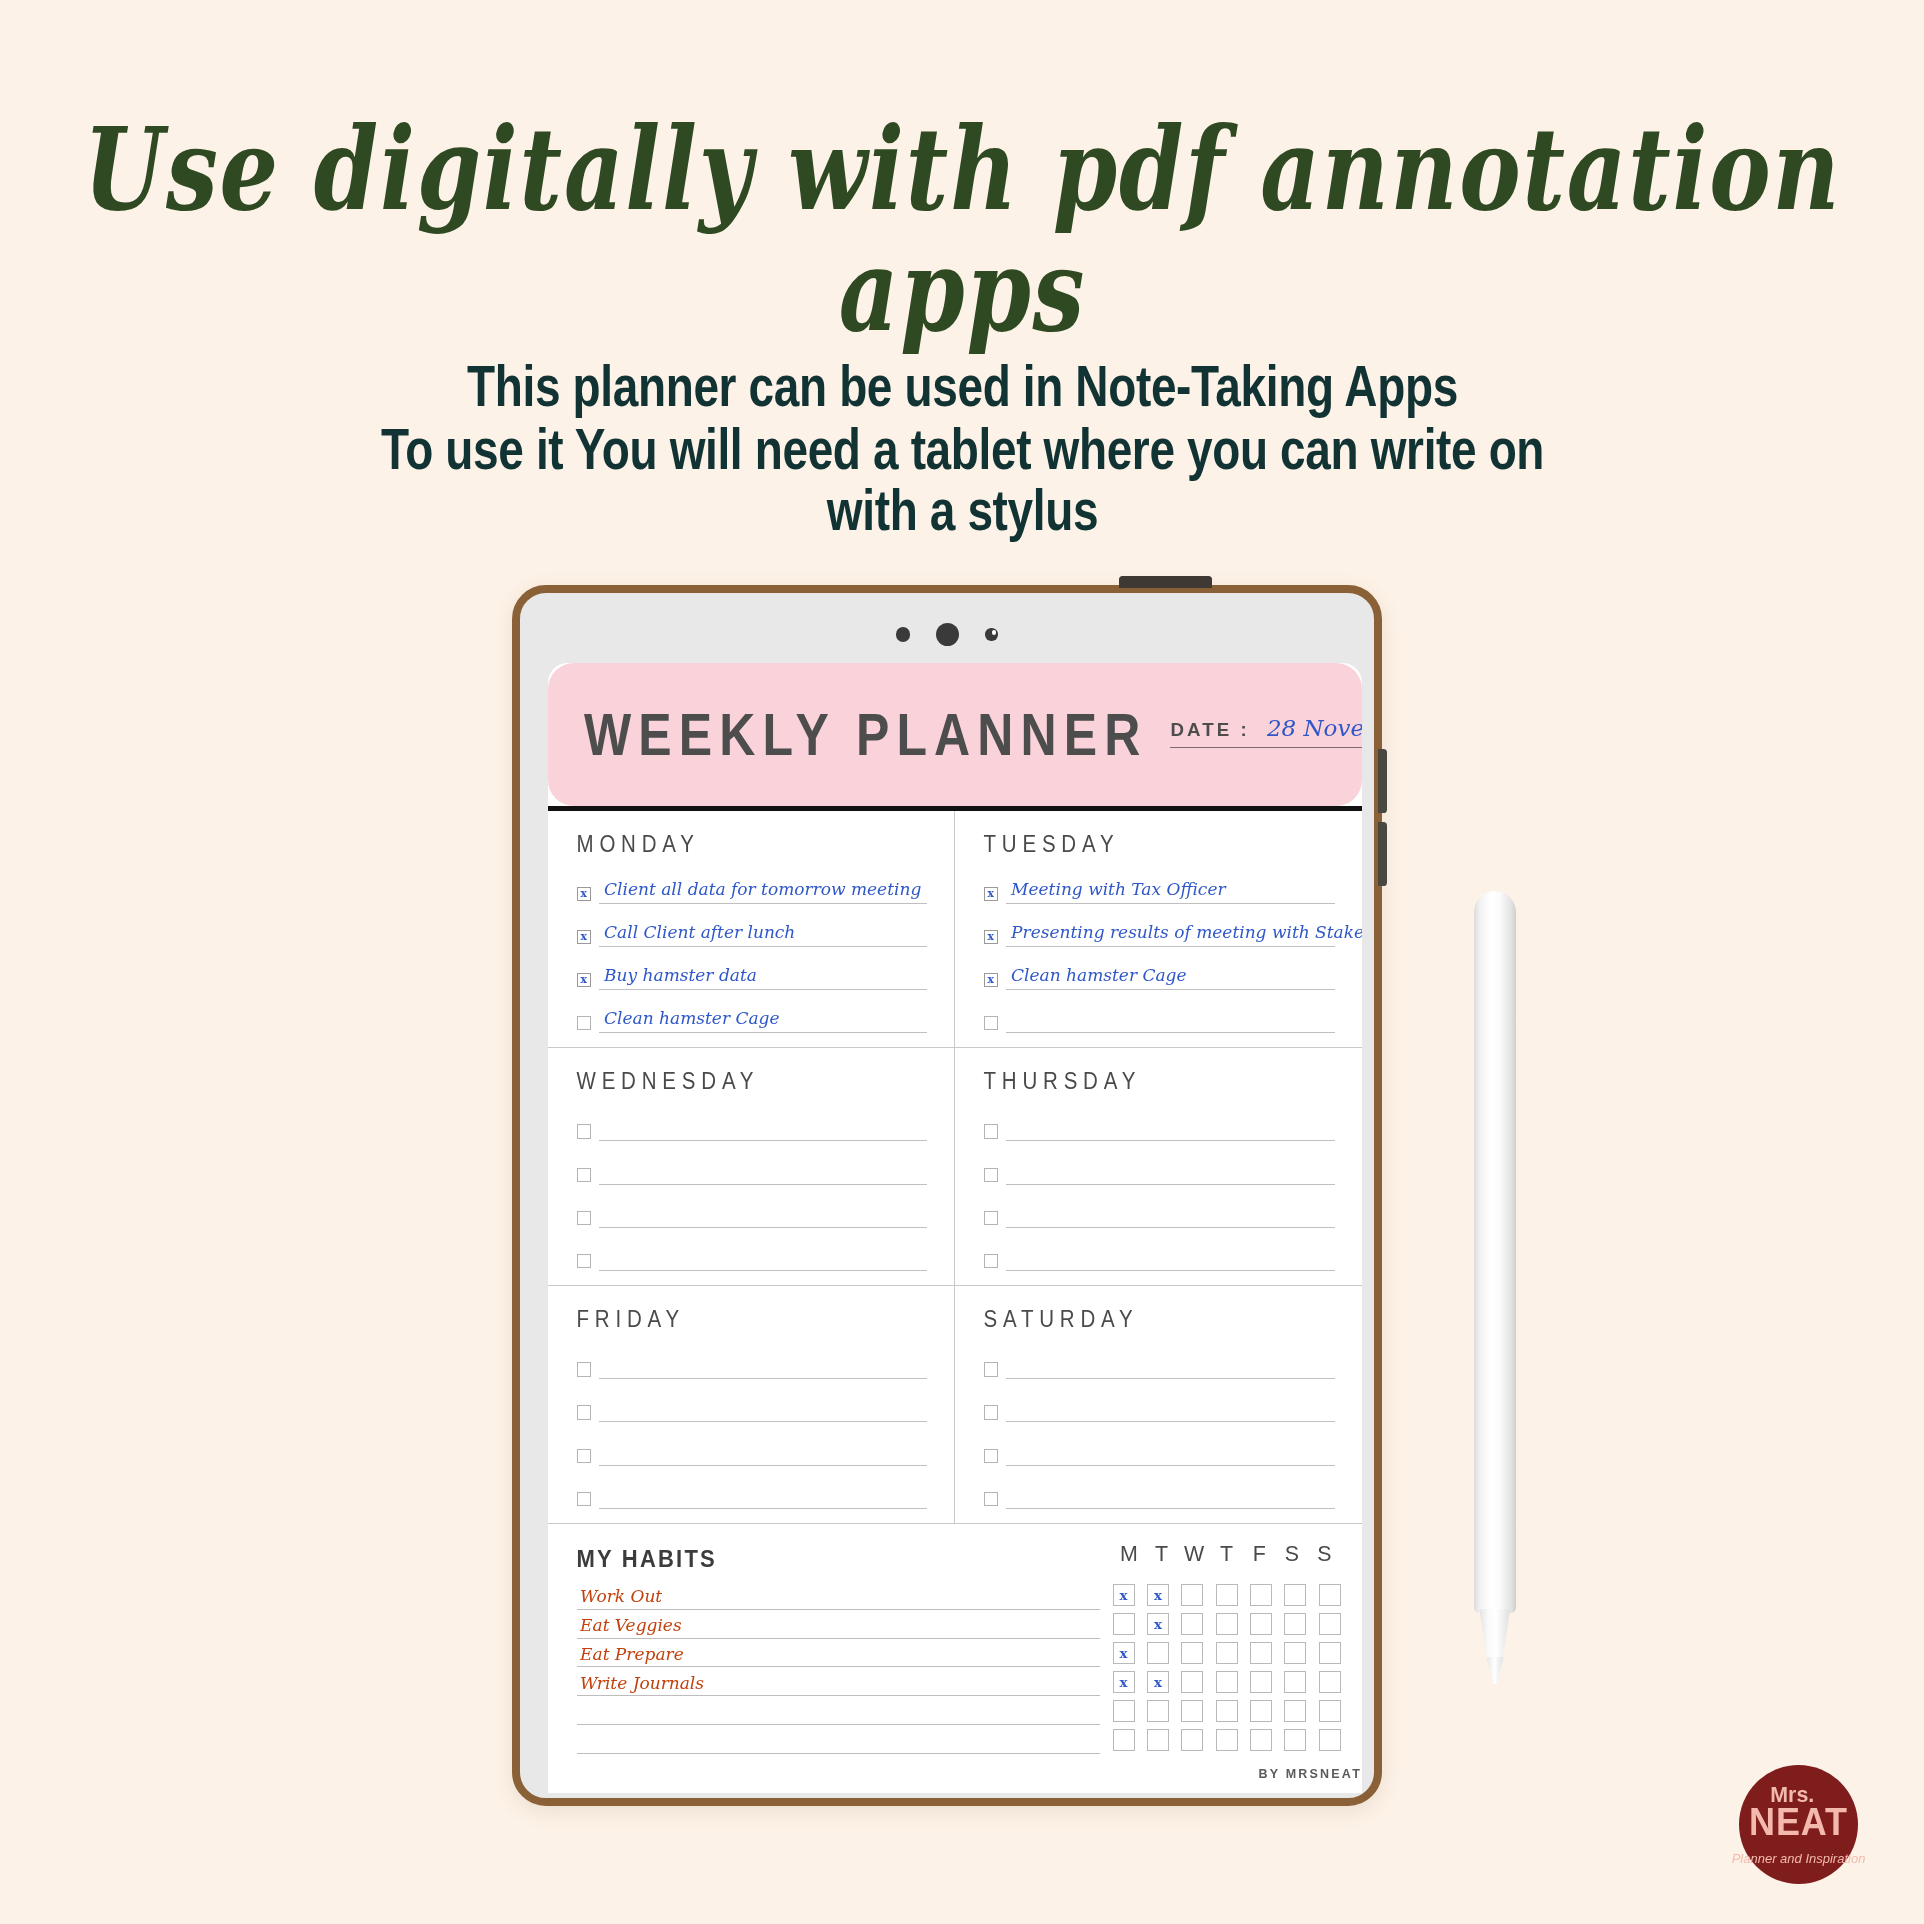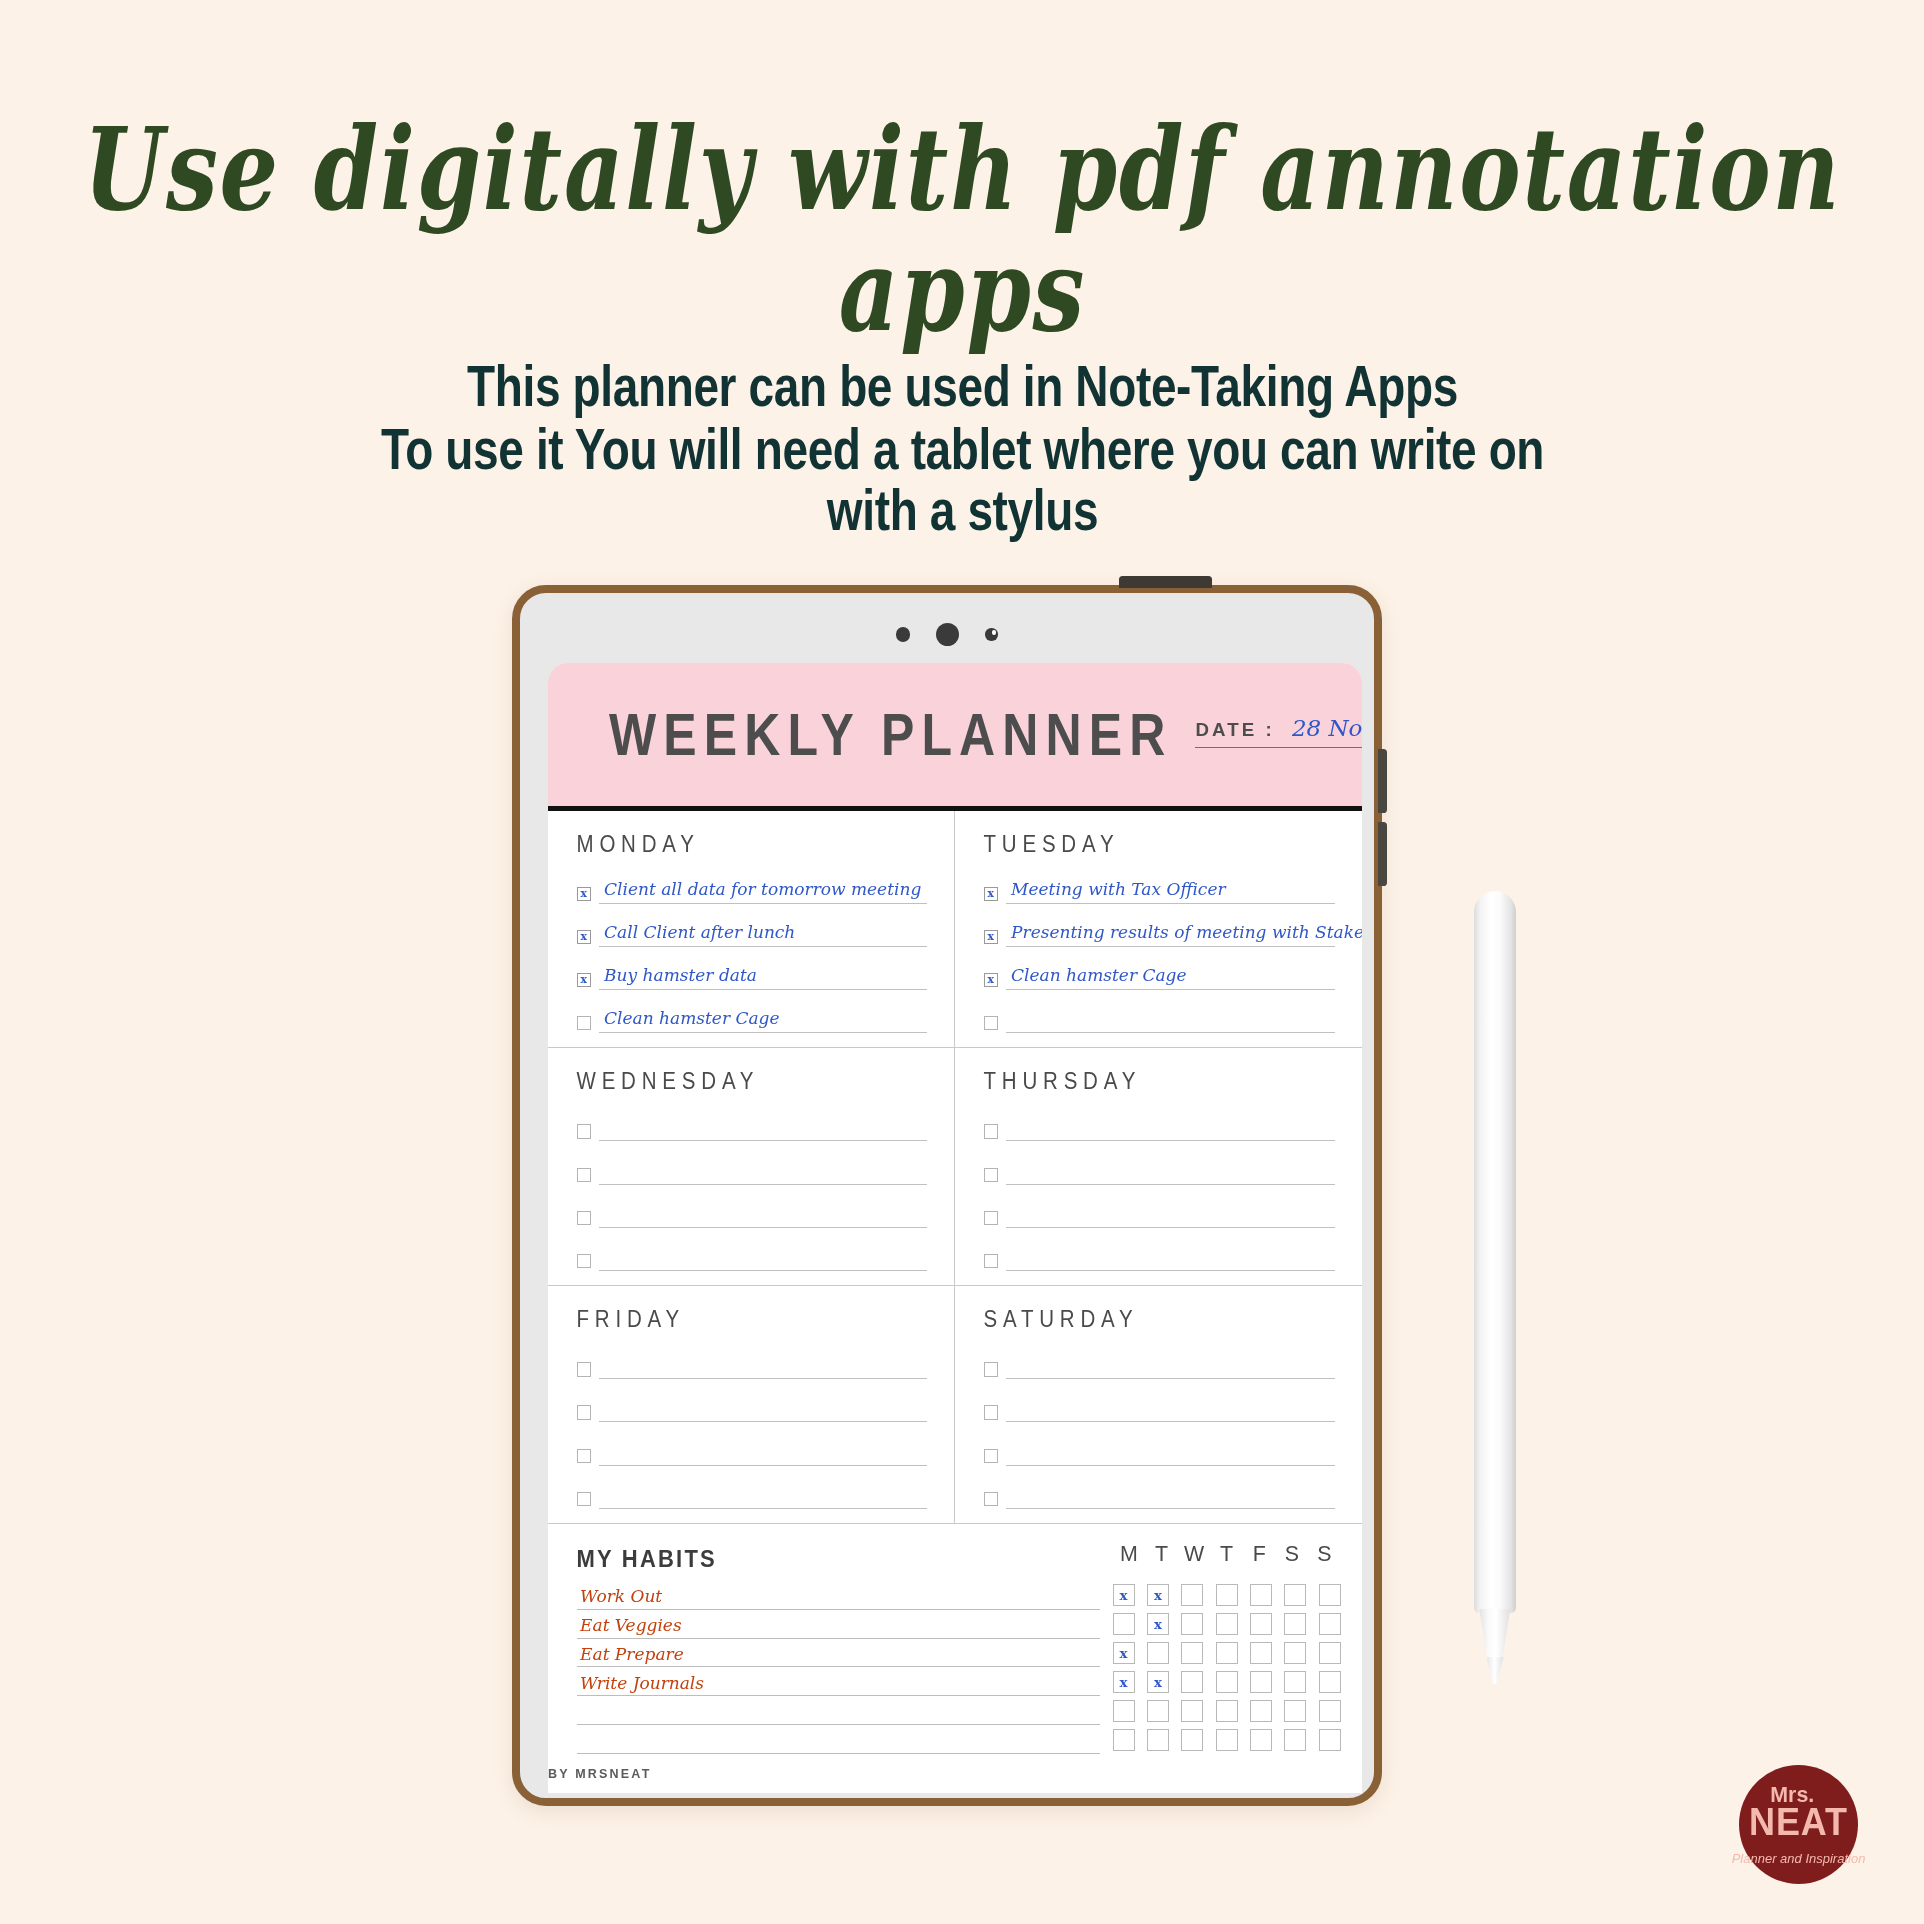--- a/index.html
+++ b/index.html
@@ -118,22 +118,23 @@
     display: flex;
     flex-direction: column;
   }
 
   
   .planner-head {
     background: #f9d2da;
     height: 143px;
     display: flex;
     align-items: center;
-    padding: 0 61px;
+    padding: 0 36px;
     flex: none;
+    border-radius: 26px;
   }
   .planner-title {
     font-family: "Liberation Sans", sans-serif;
     font-weight: 700;
     font-size: 50px;
     letter-spacing: 7.1px;
     color: #4d4d4d;
     transform: scaleY(1.18);
     white-space: nowrap;
   }
@@ -318,21 +319,21 @@
     background: #fff;
     font-size: 13.4px;
     line-height: 20.5px;
     text-align: center;
     color: #2f57c8;
     font-family: "DejaVu Serif", serif;
     font-weight: 700;
   }
 
   .footer-by {
-    text-align: left;
+    text-align: right;
     font-size: 12.5px;
     letter-spacing: 2.2px;
     color: #5b5b5b;
     font-weight: 700;
     padding: 5.3px 0 12.5px 0;
     flex: none;
   }
 
   
   .stylus {

